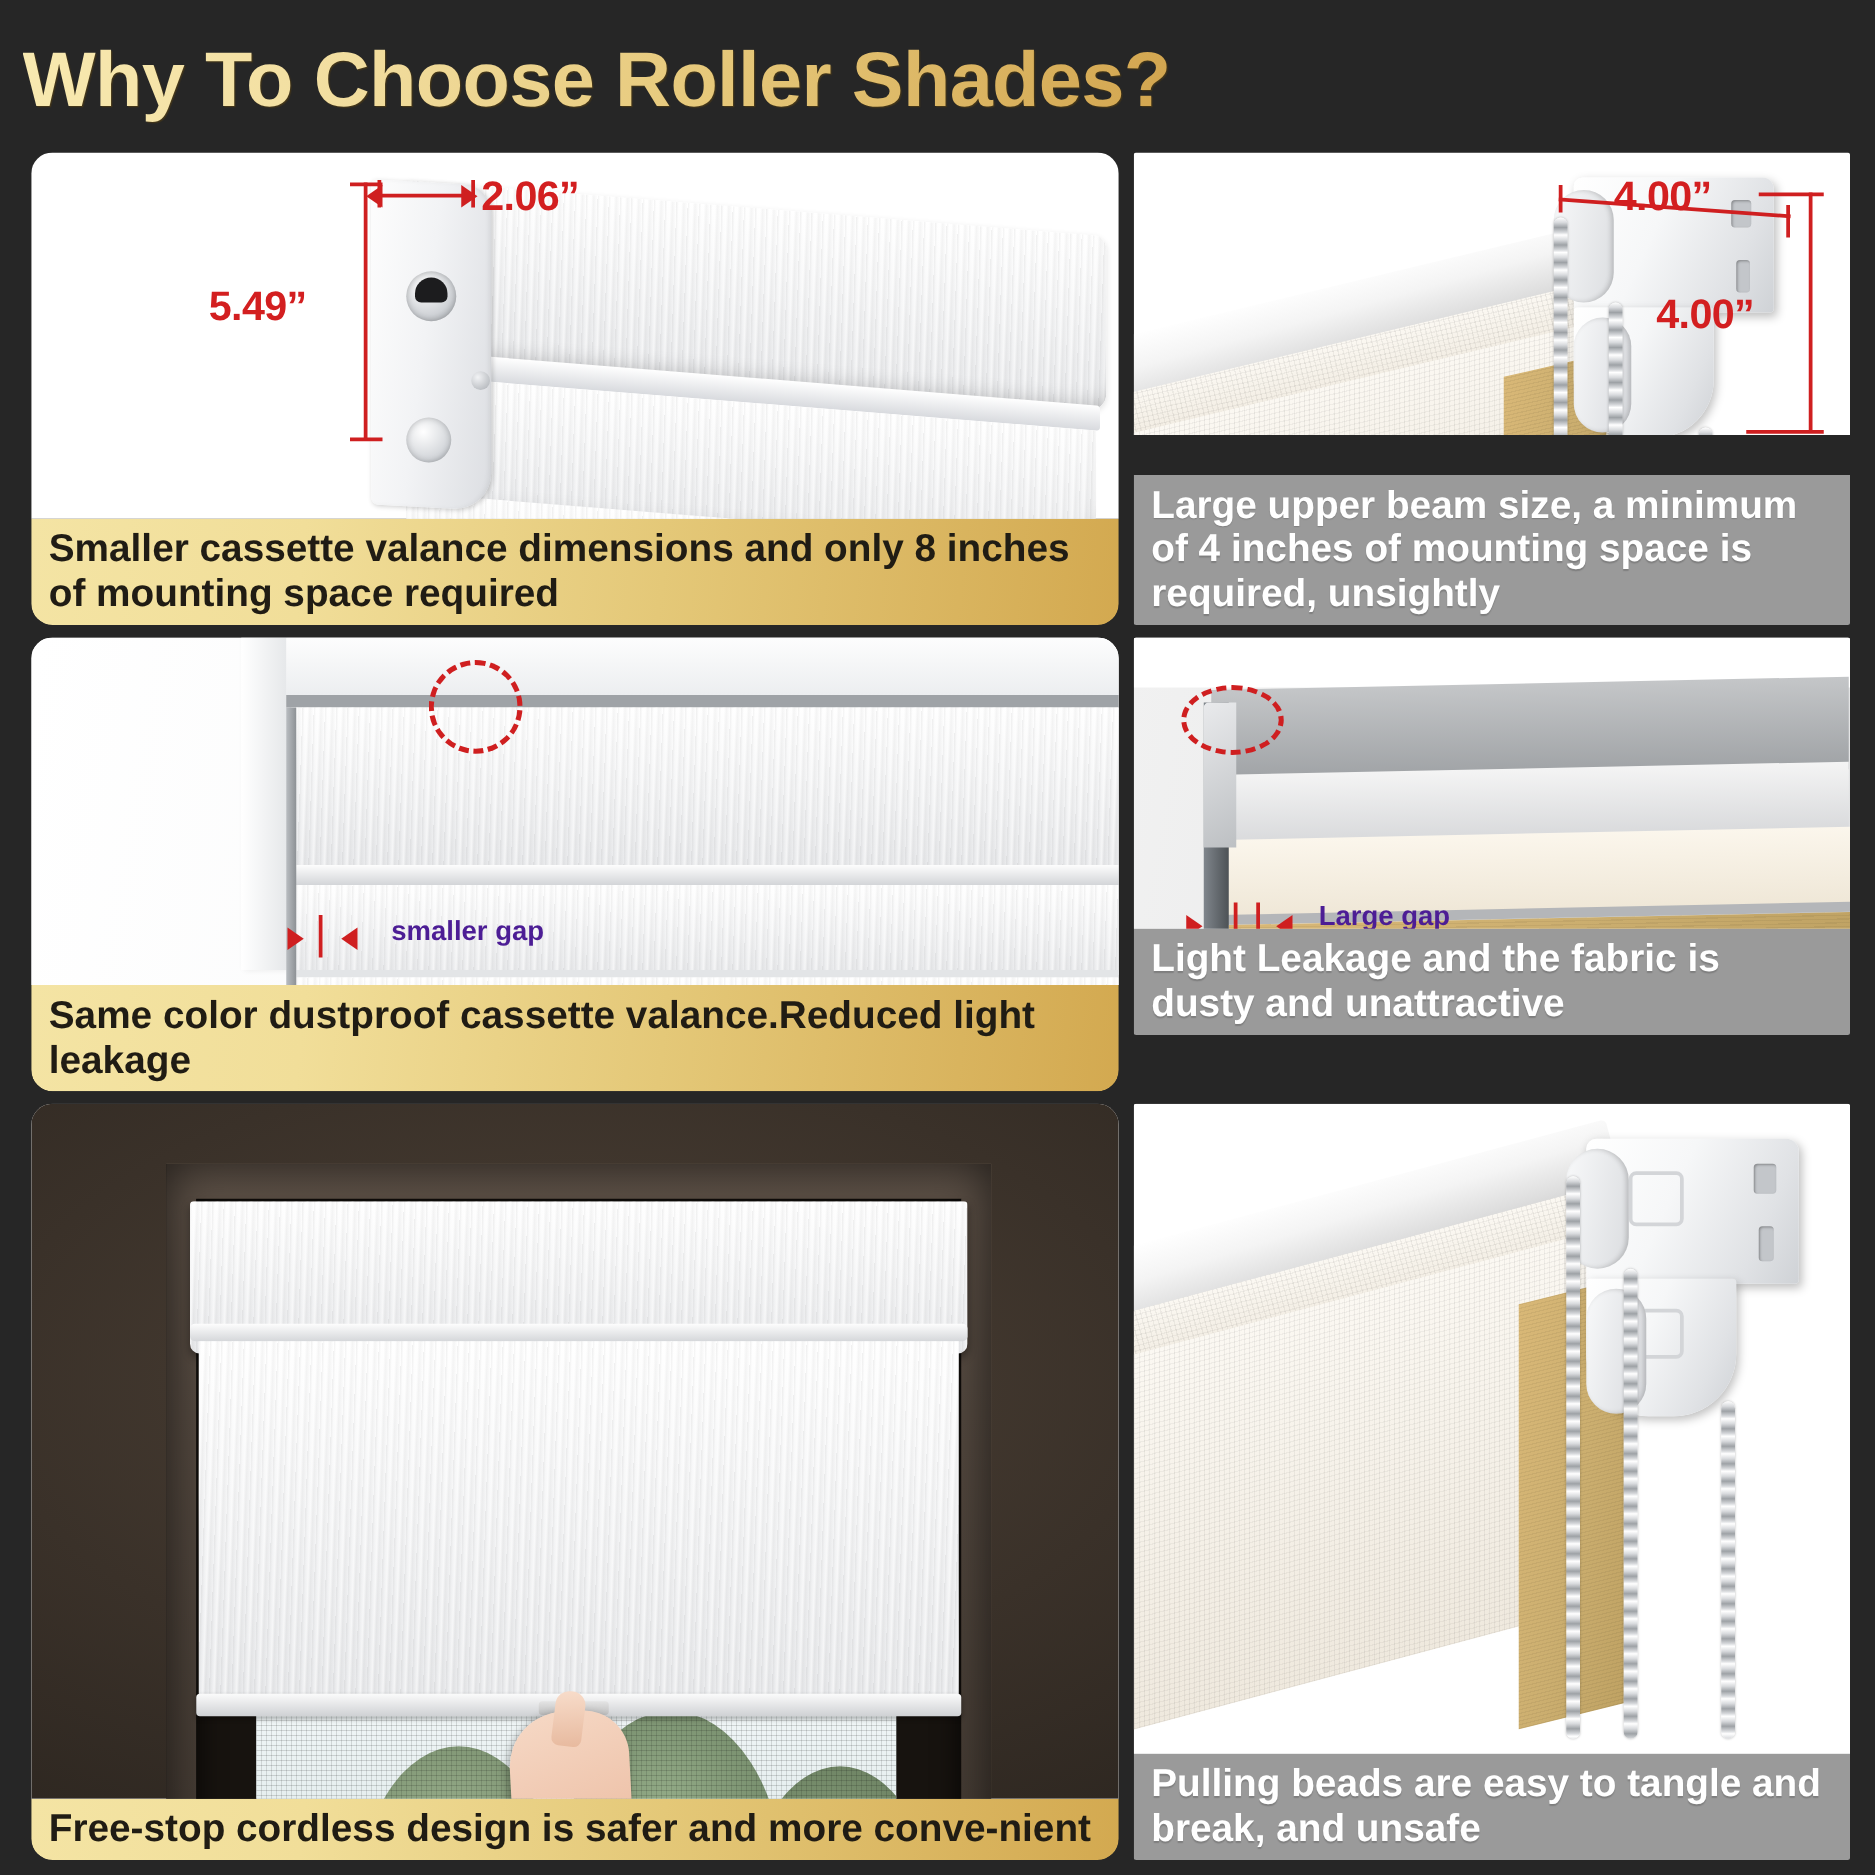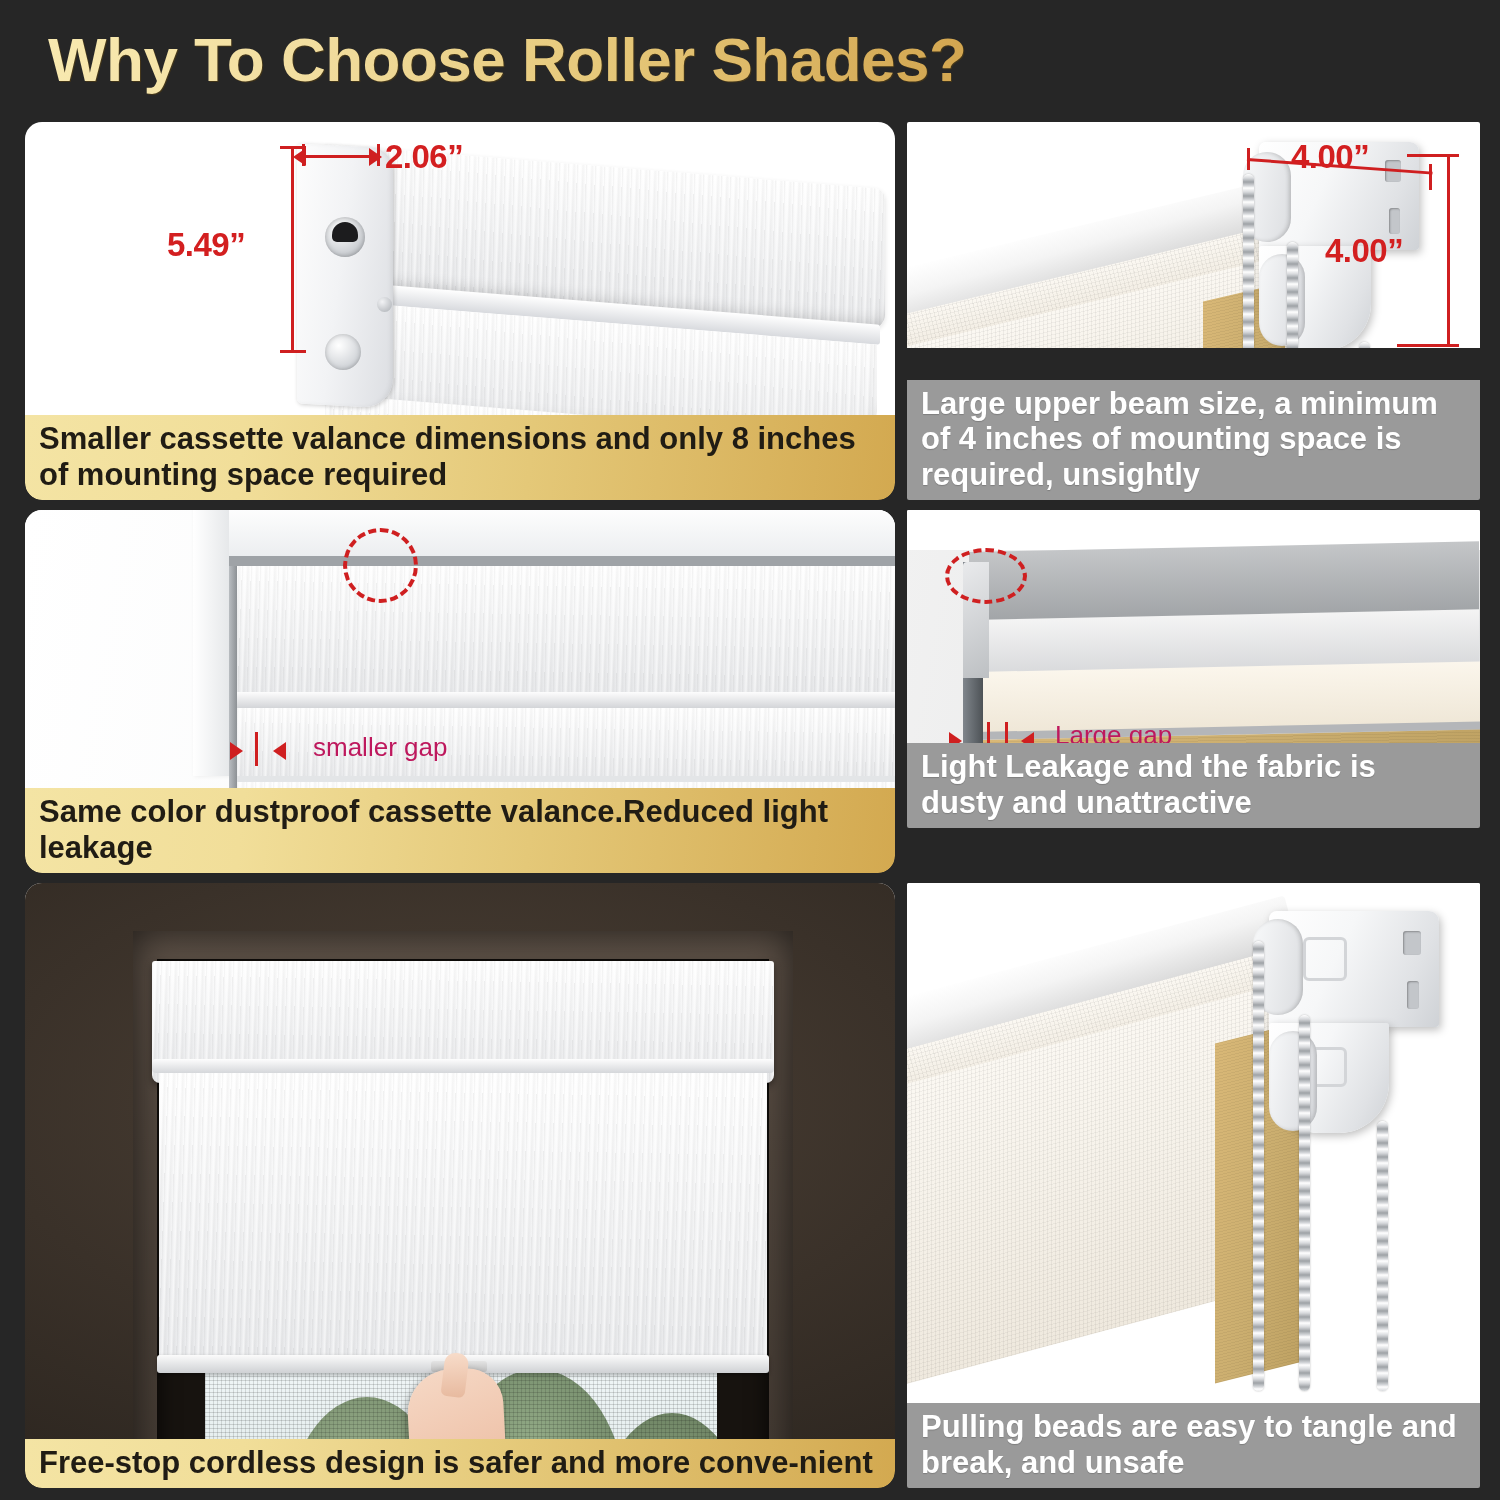--- a/index.html
+++ b/index.html
@@ -7,22 +7,22 @@
   html,body { width:1500px; height:1500px; }
   body {
     background:#262626;
     font-family:"Liberation Sans", sans-serif;
     overflow:hidden;
     position:relative;
   }
 
   
   #title-bar{
-    position:absolute; left:48px; top:18px; width:1100px; height:82px;
-    display:flex; align-items:center;
+    position:absolute; left:18px; top:18px; width:1100px; height:82px;
+    display:flex; align-items:flex-end;
   }
   #page-title{
     font-size:62px; font-weight:bold; letter-spacing:-0.5px; white-space:nowrap;
     background:linear-gradient(100deg,#F8E9B0 0%,#F2DEA0 28%,#E6C87A 60%,#D2A54F 100%);
     -webkit-background-clip:text; background-clip:text; color:transparent;
     -webkit-text-fill-color:transparent;
     filter:drop-shadow(1.5px 1.5px 0 rgba(90,65,15,.55));
   }
 
   
@@ -162,21 +162,21 @@
       linear-gradient(100deg,#d9b877,#cbae6f 55%,#bfa263);
   }
 
   
   
   
   .dashed-circle{
     position:absolute; border:4px dashed #cf1f20; border-radius:50%;
   }
   .gap-label{
-    position:absolute; color:#be185d; font-weight:normal; font-size:26px; white-space:nowrap;
+    position:absolute; color:#4c1d95; font-weight:bold; font-size:22px; white-space:nowrap;
   }
 
   
   
   
   .p5-room{
     position:absolute; inset:0;
     background:radial-gradient(120% 100% at 50% 40%, #4d4136 0%, #3a3129 45%, #241f1a 100%);
   }
   .p5-recess{

